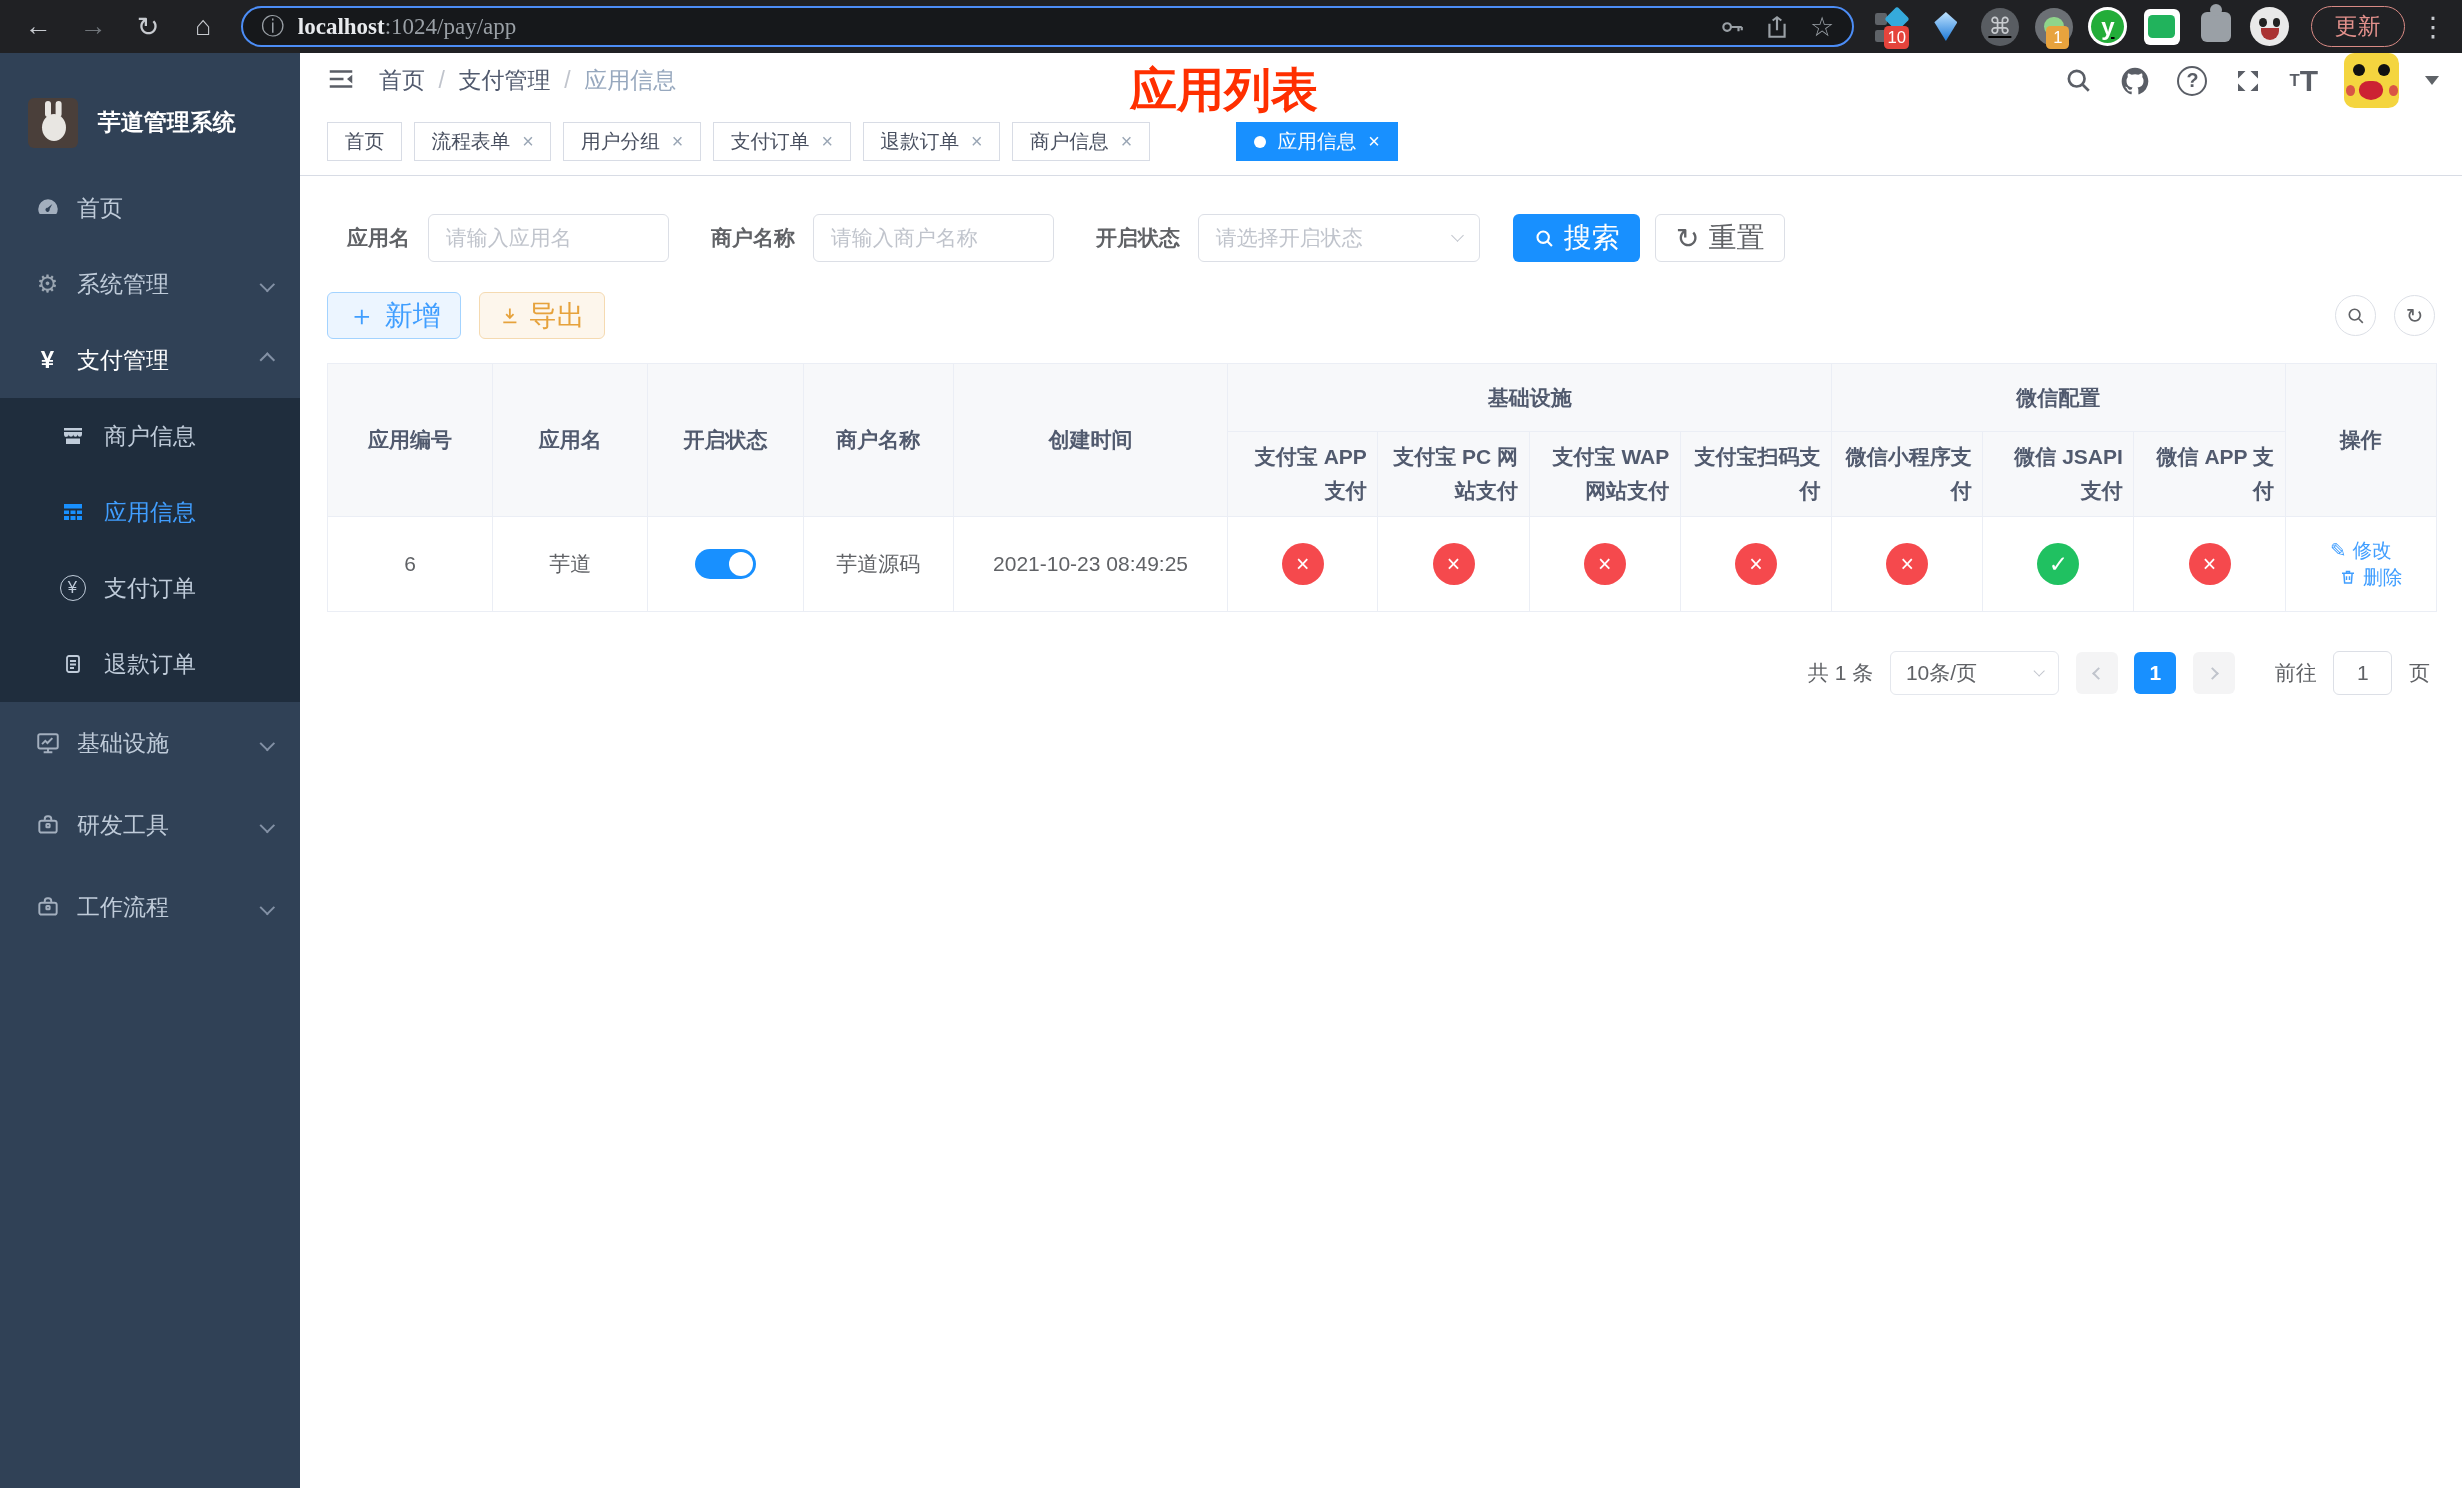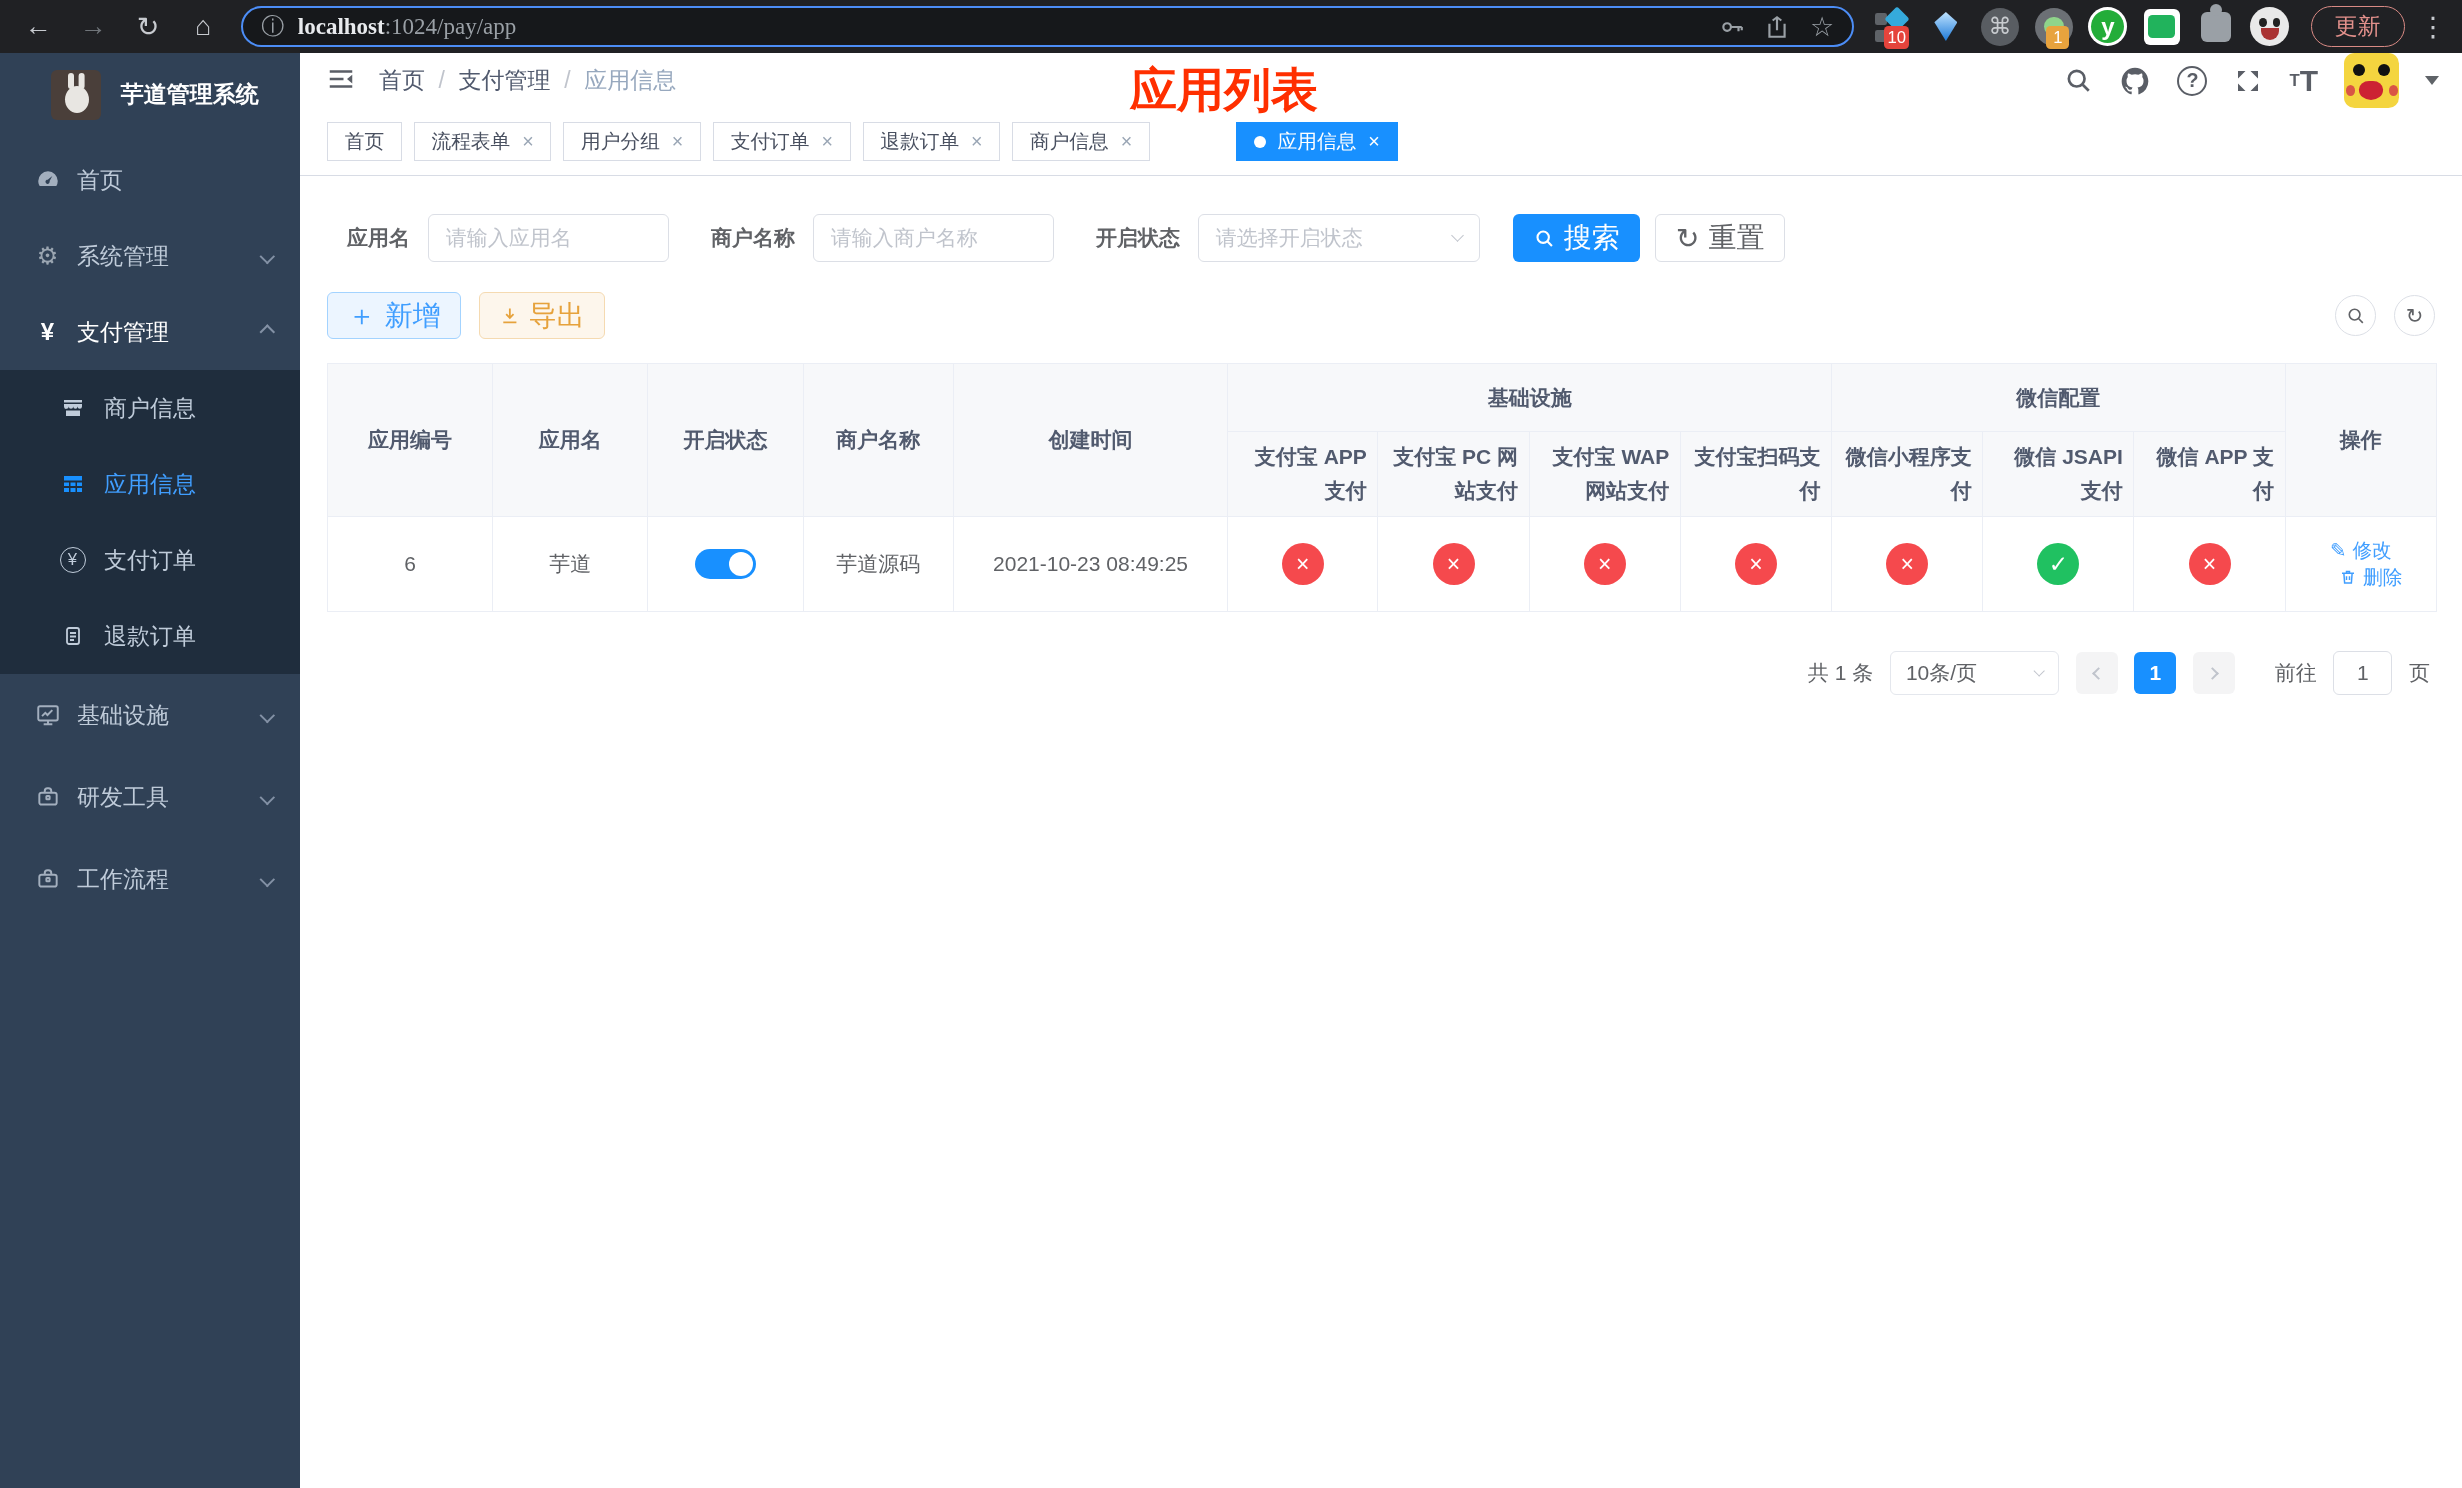--- a/index.html
+++ b/index.html
@@ -8,21 +8,21 @@
   
   .chrome { height:53px; background:#202124; display:flex; align-items:center; padding:0 10.6px; }
   .nav-ic { width:55px; height:42px; display:flex; align-items:center; justify-content:center; color:#c7cacf; font-size:27px; border-radius:50%; flex:none; }
   .nav-ic.dim { color:#70757a; }
   .urlbar { height:41px; flex:none; width:1613px; margin-left:10.6px; background:#16181b; border:2.3px solid #4c8df6; border-radius:22px; display:flex; align-items:center; padding:0 18px; }
   .urlbar .info { color:#9aa0a6; font-size:23px; margin-right:13.6px; }
   .url-text { font-size:23px; color:#e8eaed; white-space:nowrap;font-family:Liberation Serif, serif; }
   .url-text .rest { color:#9aa0a6; }
   .bar-right { margin-left:auto; display:flex; align-items:center; gap:19.7px; color:#9aa0a6; }
   .bar-right svg { display:block; }
-  .exts { display:flex; align-items:center; gap:12px; margin-left:16.7px; }
+  .exts { display:flex; align-items:center; gap:12px; margin-left:16.7px;text-decoration:underline; }
   .ext { position:relative; width:42px; height:42px; display:flex; align-items:center; justify-content:center; flex:none; }
   .badge { position:absolute; bottom:-1.5px; left:13.6px; min-width:23px; height:23px; border-radius:4.5px; color:#fff; font-size:16.7px; display:flex; align-items:center; justify-content:center; padding:0 3px; }
   .badge.red { background:#e5443c; }
   .badge.orange { background:#e8a33d; }
   .sq2 { position:absolute; left:4.5px; top:7.6px; width:12px; height:12px; background:#5f6368; border-radius:2.3px; }
   .sq2.b { top:24px; }
   .diam { position:absolute; left:16.7px; top:4.5px; width:18px; height:18px; background:#35aadc; transform:rotate(45deg); border-radius:3px; }
   .gem { width:23px; height:29px; background:linear-gradient(#bfe3ff,#1c79d8); clip-path:polygon(50% 0,100% 35%,50% 100%,0 35%); }
   .circ-gray { width:38px; height:38px; border-radius:50%; background:#595d62; color:#c8cbcf; font-size:23px; display:flex; align-items:center; justify-content:center; }
   .camo { position:relative; width:38px; height:38px; border-radius:50%; background:#6c7075; }
@@ -38,21 +38,21 @@
   .emoji-face .e.l { left:9px; } .emoji-face .e.r { right:9px; }
   .emoji-face .m { position:absolute; left:10.6px; bottom:6px; width:18px; height:12px; background:#a33; border-radius:0 0 10.6px 10.6px; }
   .update-pill { margin-left:19.7px; height:41px; padding:0 23px; border:1.5px solid #d98a84; border-radius:20.4px; color:#e2908b; font-size:23px; display:flex; align-items:center; flex:none; }
   .kebab { color:#c7cacf; font-size:27px; margin-left:15px; }
 
   
   .app { display:flex; height:1436px; }
 
   
   .sidebar { width:300px; background:#304156; flex:none; display:flex; flex-direction:column; }
-  .side-head { height:83px; display:flex; align-items:center; padding-left:51px; gap:19.7px; }
+  .side-head { height:83px; display:flex; align-items:center; padding-left:28px; gap:19.7px;margin-top:28px; }
   .logo { width:50px; height:50px; border-radius:6px; background:#4a3f3a; position:relative; overflow:hidden; flex:none; }
   .logo:before { content:""; position:absolute; left:13.6px; top:16.7px; width:24px; height:27px; border-radius:50%; background:#e8e6e2; }
   .logo:after { content:""; position:absolute; left:16.7px; top:3px; width:6.8px; height:16.7px; border-radius:3.8px; background:#e8e6e2; box-shadow:10.6px 0 0 #e8e6e2; }
   .side-title { color:#fff; font-size:23px; font-weight:bold; }
   .menu { padding-top:6px; }
   .m-item { height:76px; display:flex; align-items:center; padding:0 27px 0 33px; color:#bfcbd9; font-size:23px; gap:15px; cursor:pointer; }
   .m-item .ic { width:29px; display:flex; justify-content:center; color:#a3afbe; font-size:24px; flex:none; }
   .m-item.open-parent { color:#fff; } .m-item.open-parent .ic { color:#fff; }
   .chev { width:10.6px; height:10.6px; border-right:2.3px solid #8391a5; border-bottom:2.3px solid #8391a5; display:inline-block; }
   .chev.down { transform:rotate(45deg); }

